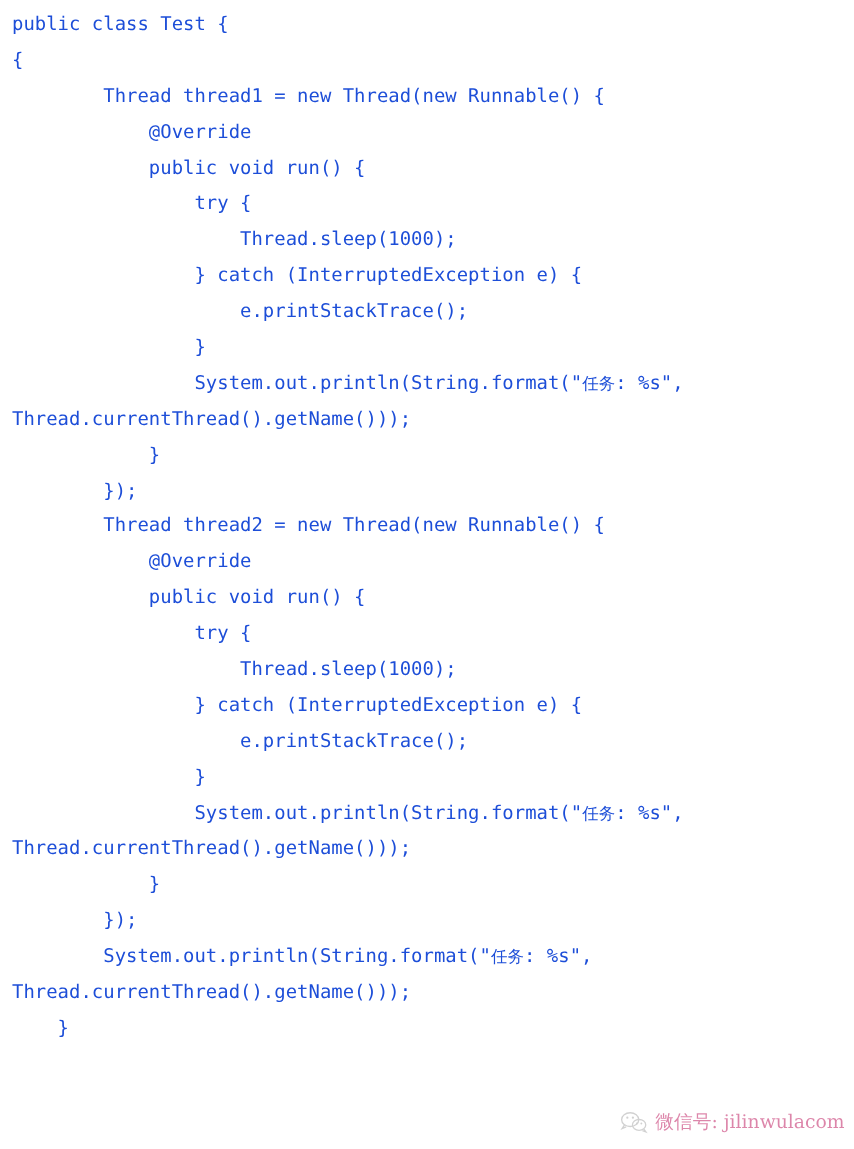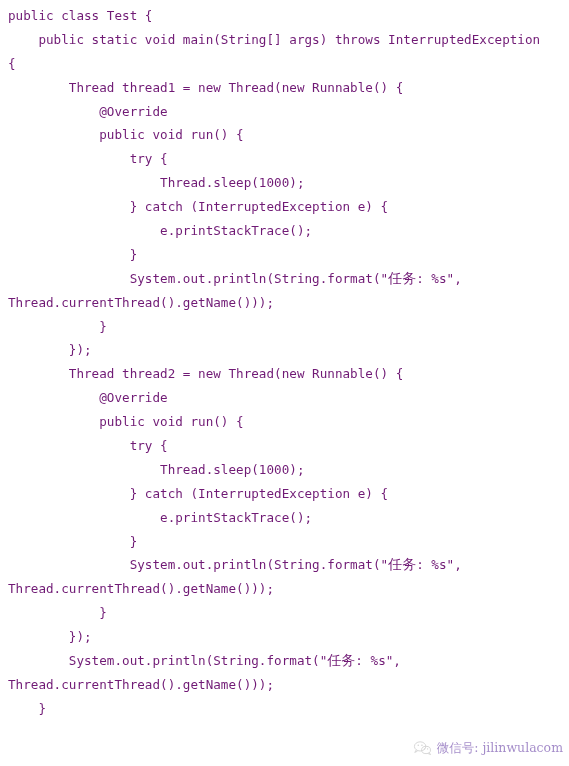--- a/index.html
+++ b/index.html
@@ -24,31 +24,31 @@
     padding: 4px 0 0 0;
     box-sizing: border-box;
   }
 
   .code-line {
     display: block;
     white-space: pre;
     font-family: "DejaVu Sans Mono", "Liberation Mono", monospace;
     font-size: 12.6px;
     line-height: 23.9px;
-    color: #701a75;
+    color: #1d4ed8;
     letter-spacing: 0.02px;
     padding-left: 8px;
     height: 23.9px;
     -webkit-font-smoothing: antialiased;
   }
 
   
   .cjk {
     font-family: Liberation Serif, serif;
-    font-size: 14px;
+    font-size: 11px;
   }
 
   #watermark {
     position: absolute;
     right: 6px;
     bottom: 10px;
     display: flex;
     align-items: center;
     gap: 5px;
     opacity: 0.52;
@@ -56,35 +56,34 @@
   }
   #watermark .wm-icon {
     width: 19px;
     height: 16px;
     display: block;
     flex: 0 0 auto;
   }
   #watermark .wm-text {
     font-family: "DejaVu Serif", "Liberation Serif", serif;
     font-size: 12.5px;
-    color: #4c1d95;
+    color: #be185d;
     white-space: nowrap;
     line-height: 1;
   }
   #watermark .wm-text .wm-cjk {
     font-family: "DejaVu Sans", "Liberation Sans", sans-serif;
     font-size: 12.5px;
   }
 </style>
 </head>
 <body>
 
 <div id="code-block">
     <span class="code-line">public class Test {</span>
-    <span class="code-line">    public static void main(String[] args) throws InterruptedException</span>
     <span class="code-line">{</span>
     <span class="code-line">        Thread thread1 = new Thread(new Runnable() {</span>
     <span class="code-line">            @Override</span>
     <span class="code-line">            public void run() {</span>
     <span class="code-line">                try {</span>
     <span class="code-line">                    Thread.sleep(1000);</span>
     <span class="code-line">                } catch (InterruptedException e) {</span>
     <span class="code-line">                    e.printStackTrace();</span>
     <span class="code-line">                }</span>
     <span class="code-line">                System.out.println(String.format("<span class="cjk">任务</span>: %s",</span>

